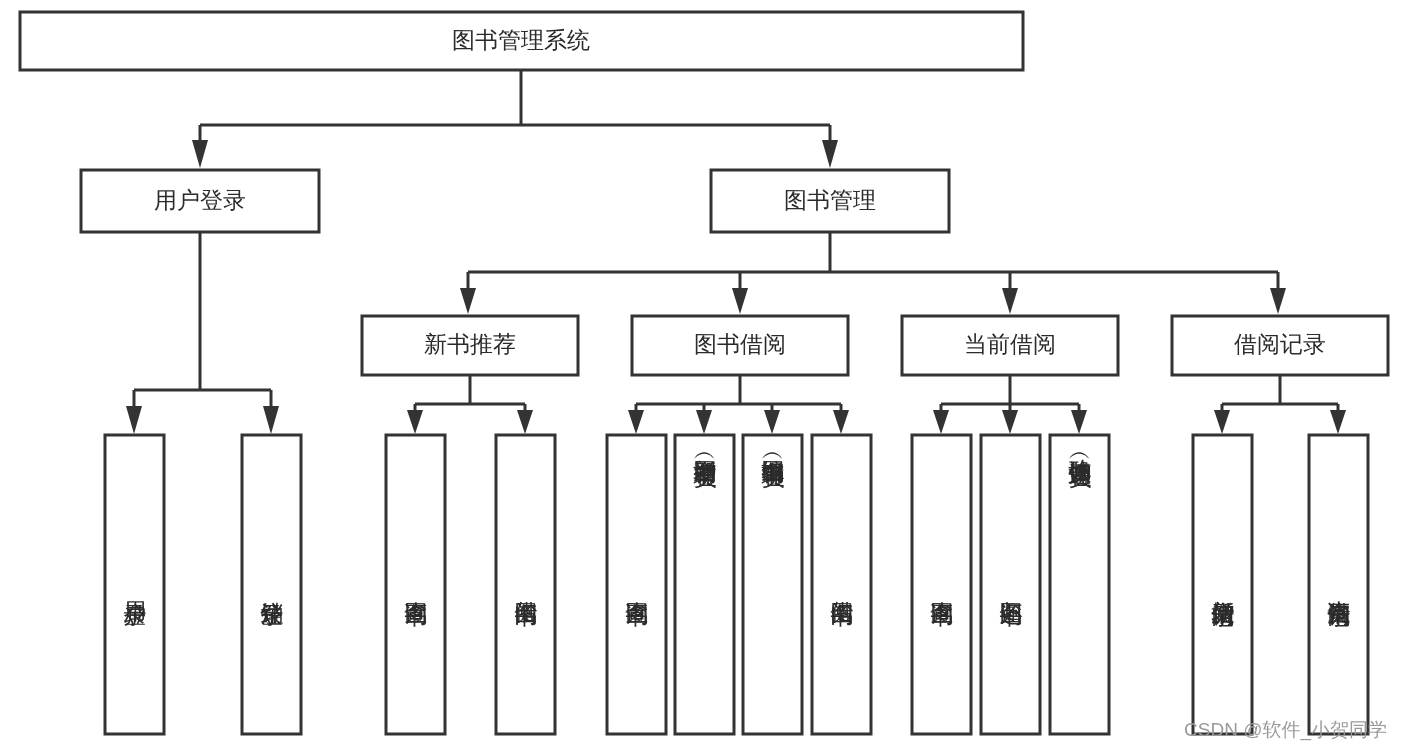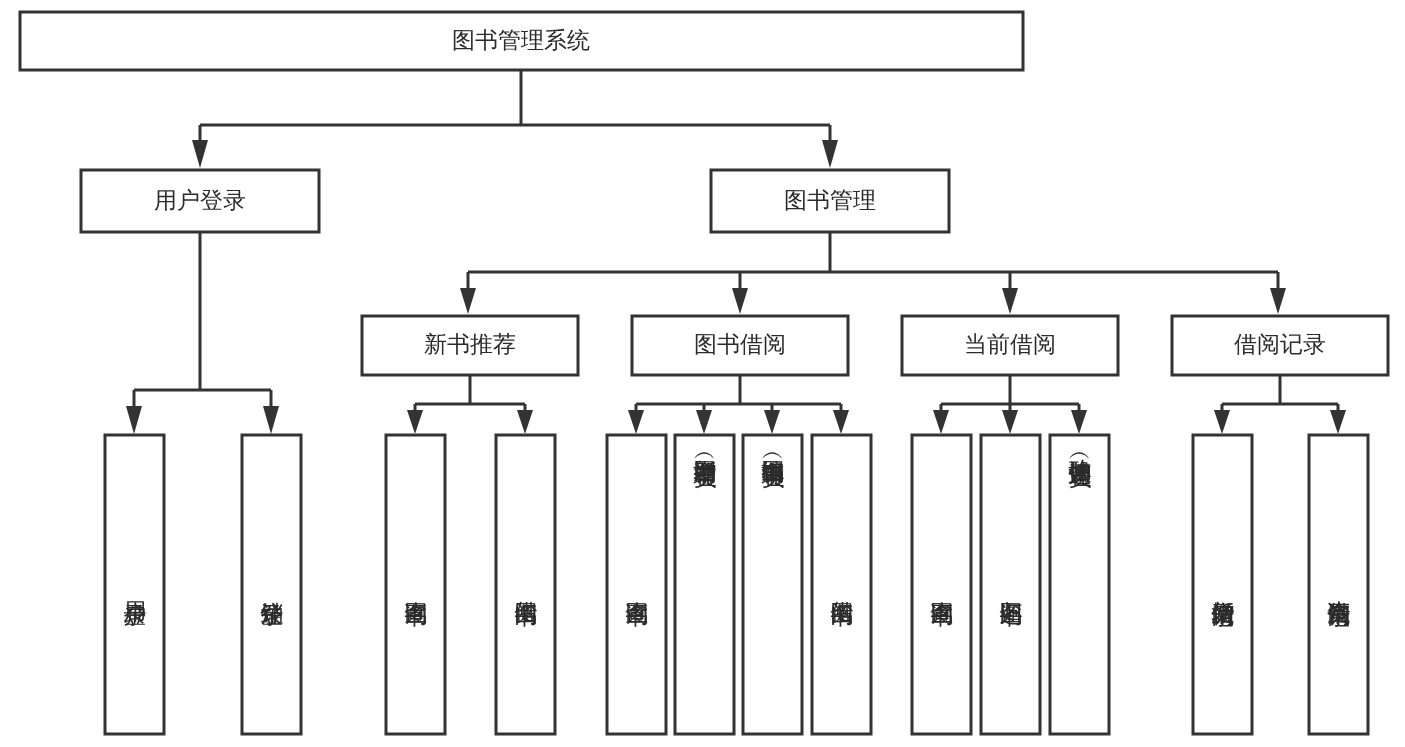--- a/index.html
+++ b/index.html
@@ -242,14 +242,15 @@
   <div class="vert-label-wrap" style="left:1050px; top:435px; width:59px; height:299px; align-items:flex-start;">
     <span class="vert-label" style="margin-top:6px;">确认归还（管理员）</span>
   </div>
   <div class="vert-label-wrap" style="left:1193px; top:435px; width:59px; height:299px;">
     <span class="vert-label">新增借阅记录</span>
   </div>
   <div class="vert-label-wrap" style="left:1309px; top:435px; width:59px; height:299px;">
     <span class="vert-label">查询借阅记录</span>
   </div>
 
+  <div class="watermark">CSDN @软件_小贺同学</div>
 
 </div>
 
 </body></html>

